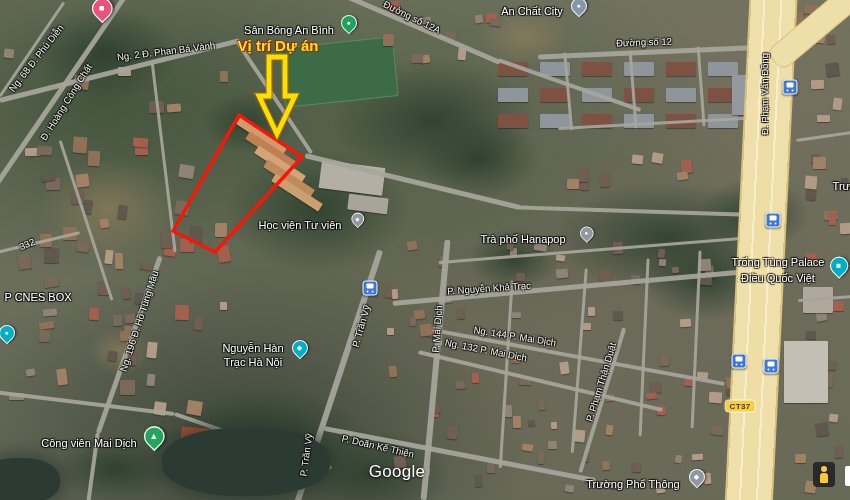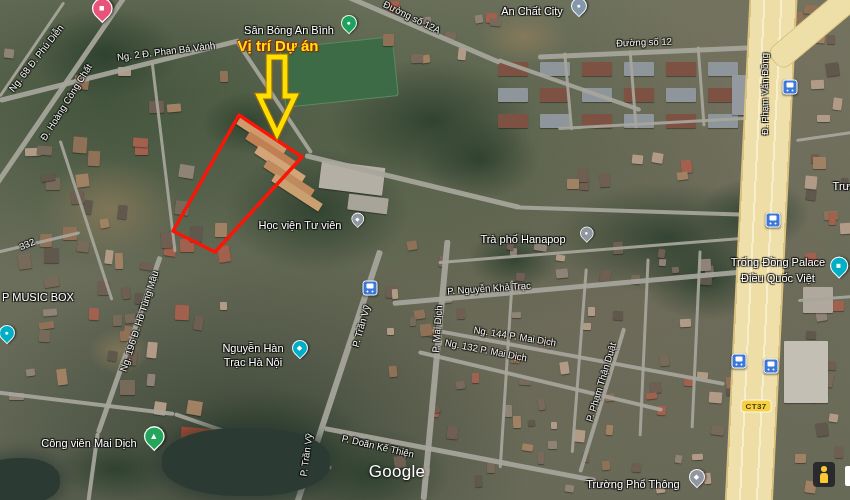--- a/index.html
+++ b/index.html
@@ -330,54 +330,54 @@
   <div class="hwy-ramp"></div>
 
   <svg id="annotation-svg" width="850" height="500">
     <polygon id="poly-outline" fill="none" stroke-width="3.5" stroke-linejoin="round" points="239,115 302,157 215,252 173,231" stroke="#fb1507"></polygon>
     <polygon id="arrow-shadow" fill="none" stroke="#b06a00" stroke-opacity="0.65" stroke-width="7.5" stroke-linejoin="miter" points="269,57 285,57 285,96 295,96 277,134 259,96 269,96"></polygon>
     <polygon id="arrow-outline" fill="none" stroke-width="4.8" stroke-linejoin="miter" points="269,57 285,57 285,96 295,96 277,134 259,96 269,96" stroke="#ffdf00"></polygon>
   </svg>
 
   <span id="project-label" style="left: 278px; top: 45px; color: rgb(255, 226, 12);">Vị trí Dự án</span>
 
-  <span id="route-badge" style="left:756px;top:406px">CT37</span>
+  <span id="route-badge" style="left:740px;top:406px">CT37</span>
 
   <span id="google-watermark" style="left:397px;top:472px">Google</span>
 
 
   <div id="pegman">
     <div class="head"></div>
     <div class="body"></div>
   </div>
   <div id="ctrl-partial"></div>
 <span class="lbl road-lbl" style="left: 36px; top: 58px; --r: -52deg;">Ng. 68 Đ. Phú Diễn</span>
     <span class="lbl road-lbl" style="left: 66px; top: 102px; --r: -58deg;">Đ. Hoàng Công Chất</span>
     <span class="lbl road-lbl" style="left: 166px; top: 51px; --r: -7deg;">Ng. 2 Đ. Phan Bá Vành</span>
     <span class="lbl poi-lbl" style="left: 289px; top: 30px; --r: 0deg;">Sân Bóng An Bình</span>
     <span class="lbl road-lbl" style="left: 412px; top: 17px; --r: 26deg;">Đường số 12A</span>
     <span class="lbl poi-lbl" style="left: 532px; top: 11px; --r: 0deg;">An Chất City</span>
     <span class="lbl road-lbl" style="left: 644px; top: 42px; --r: -2deg;">Đường số 12</span>
     <span class="lbl road-lbl" style="left: 764px; top: 94px; --r: -90deg;">Đ. Phạm Văn Đồng</span>
     <span class="lbl poi-lbl" style="left: 300px; top: 225px; --r: 0deg;">Học viện Tư viên</span>
     <span class="lbl poi-lbl" style="left: 523px; top: 239px; --r: 0deg;">Trà phố Hanapop</span>
-    <span class="lbl poi-lbl" style="left: 778px; top: 262px; --r: 0deg;">Trống Đồng Palace</span>
+    <span class="lbl poi-lbl" style="left: 778px; top: 262px; --r: 0deg;">Trống Tùng Palace</span>
     <span class="lbl poi-lbl" style="left: 778px; top: 278px; --r: 0deg;">Điều Quốc Việt</span>
     <span class="lbl poi-lbl" style="left: 851px; top: 186px; --r: 0deg;">Trường</span>
     <span class="lbl road-lbl" style="left: 489px; top: 288px; --r: -4deg;">P. Nguyễn Khả Trạc</span>
     <span class="lbl road-lbl" style="left: 515px; top: 336px; --r: 9deg;">Ng. 144 P. Mai Dịch</span>
     <span class="lbl road-lbl" style="left: 486px; top: 350px; --r: 11deg;">Ng. 132 P. Mai Dịch</span>
     <span class="lbl road-lbl" style="left: 437px; top: 329px; --r: -86deg;">P. Mai Dịch</span>
     <span class="lbl road-lbl" style="left: 601px; top: 382px; --r: -73deg;">P. Phạm Thận Duật</span>
     <span class="lbl road-lbl" style="left: 361px; top: 326px; --r: -74deg;">P. Trần Vỹ</span>
     <span class="lbl road-lbl" style="left: 306px; top: 455px; --r: -82deg;">P. Trần Vỹ</span>
     <span class="lbl road-lbl" style="left: 378px; top: 446px; --r: 13deg;">P. Doãn Kế Thiện</span>
     <span class="lbl road-lbl" style="left: 139px; top: 321px; --r: -72deg;">Ng. 196 Đ. Hồ Tùng Mậu</span>
     <span class="lbl road-lbl" style="left: 27px; top: 244px; --r: -22deg;">332</span>
-    <span class="lbl poi-lbl" style="left: 38px; top: 297px; --r: 0deg;">P MUSIC BOX</span>
+    <span class="lbl poi-lbl" style="left: 38px; top: 297px; --r: 0deg;">P CNES BOX</span>
     <span class="lbl poi-lbl" style="left: 89px; top: 443px; --r: 0deg;">Công viên Mai Dịch</span>
     <span class="lbl poi-lbl" style="left: 253px; top: 348px; --r: 0deg;">Nguyễn Hàn</span>
     <span class="lbl poi-lbl" style="left: 253px; top: 362px; --r: 0deg;">Trạc Hà Nội</span>
     <span class="lbl poi-lbl" style="left: 633px; top: 484px; --r: 0deg;">Trường Phổ Thông</span>
     <div class="pin" style="left: 101px; top: 28px; --s: 1.3; --c: #e8537a;">
       <span class="tear"></span>
       <span class="glyph">■</span>
     </div>
     <div class="pin" style="left: 348px; top: 38px; --s: 1; --c: #1ea05e;">
       <span class="tear"></span>

